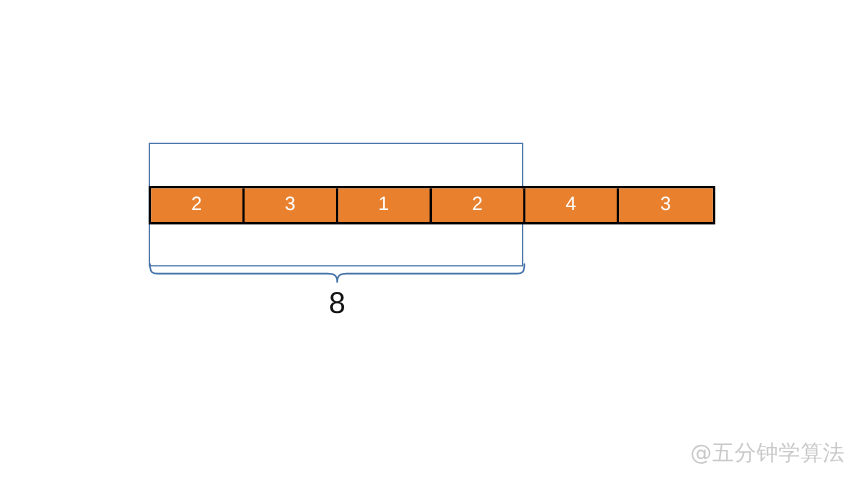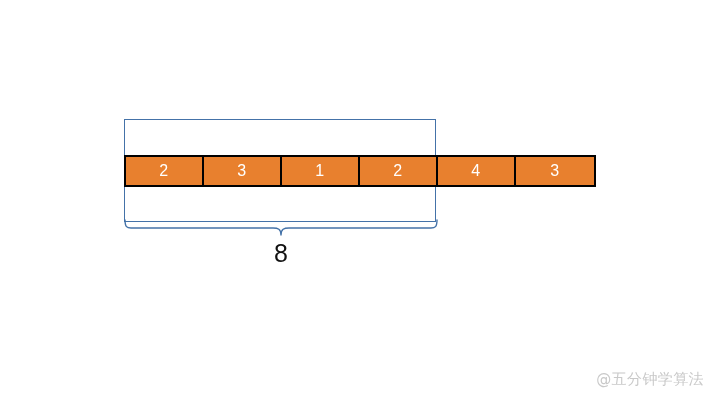--- a/index.html
+++ b/index.html
@@ -85,21 +85,21 @@
     color: #111111;
     font-family: "Liberation Sans", sans-serif;
     line-height: 1.1;
   }
 
   
   .watermark {
     position: absolute;
     right: 16px;
     bottom: 16px;
-    font-size: 15px;
+    font-size: 18px;
     color: #c9c9c9;
     font-family: "DejaVu Sans", sans-serif;
     letter-spacing: 0.4px;
     white-space: nowrap;
   }
 </style>
 </head>
 <body>
 
 <div id="canvas">

